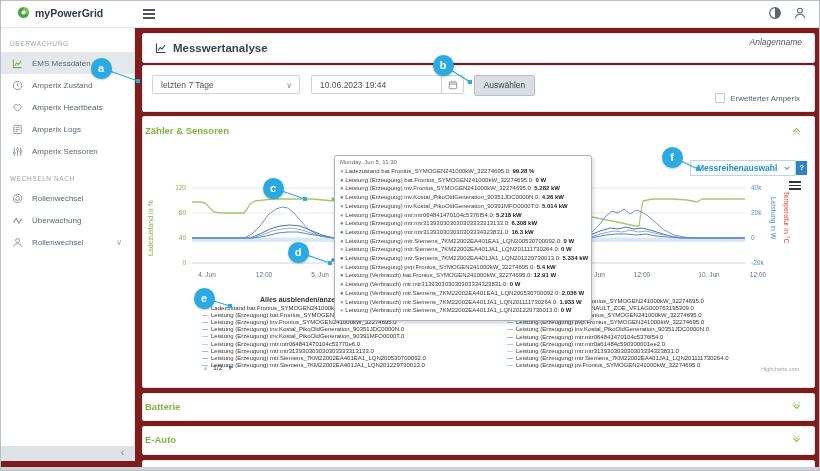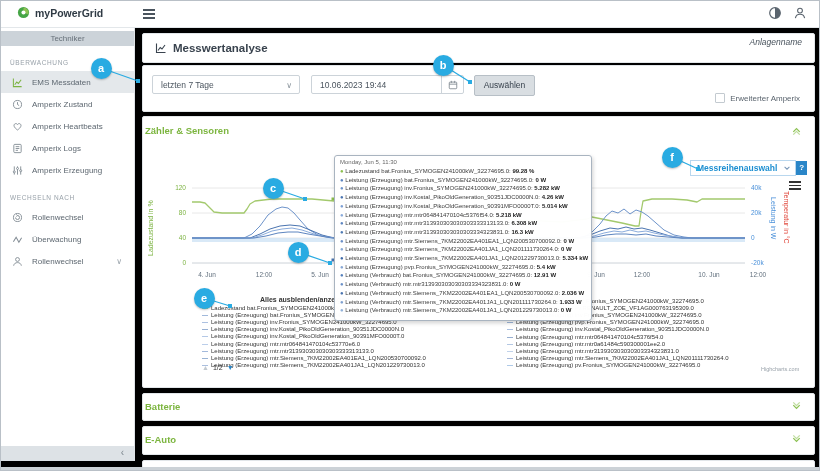--- a/index.html
+++ b/index.html
@@ -1,16 +1,16 @@
 <!DOCTYPE html>
 <html><head>
 <meta charset="utf-8">
 <style>
   html,body{margin:0;padding:0;background:#aab2b9;}
-  #app{position:relative;width:820px;height:471px;margin:0 auto;background:#000000;
+  #app{position:relative;width:820px;height:471px;margin:0 auto;background:#7f1d1d;
        font-family:"Liberation Sans",sans-serif;overflow:hidden;border:1px solid #b9c0c7;box-sizing:border-box;}
   
   .topbar{position:absolute;left:0;top:0;width:820px;height:26px;background:#fff;border-bottom:1px solid #e3e7ea;z-index:5;}
   .logo{position:absolute;left:16px;top:5px;display:flex;align-items:center;gap:5px;font-weight:bold;font-size:10.5px;color:#2f3a44;}
   .logo svg{width:13px;height:13px;}
   .hamburger{position:absolute;left:142px;top:8px;width:12px;cursor:pointer;}
   .hamburger div{height:1.6px;background:#4a545e;margin-bottom:2.4px;}
   .topbar-icons{position:absolute;right:14px;top:5px;display:flex;gap:11px;}
   .topbar-icons svg{width:14px;height:14px;cursor:pointer;}
   
@@ -106,21 +106,20 @@
       <svg viewBox="0 0 14 14">
         <g fill="none" stroke="#5a646e" stroke-width="1.1">
           <circle cx="7" cy="4.6" r="2.4"></circle>
           <path d="M2.4 12.2c.5-3 2.7-3.9 4.6-3.9s4.1.9 4.6 3.9"></path>
         </g>
       </svg>
     </div>
   </div>
 
   <div class="sidebar">
-    <div class="role">Techniker</div>
     <div id="sb-sections">
         <div class="sb-label">ÜBERWACHUNG</div>
         <div class="sb-item active">
           <span style="width: 11px; height: 11px; display: flex;">
             <svg viewBox="0 0 12 12">
               <g fill="none" stroke="#7cb342" stroke-width="1.1">
                 <path d="M1.5 1.5v9h9"></path>
                 <path d="M3 8.5 5.2 5.5 7 7 10 3"></path>
               </g>
             </svg>
@@ -161,21 +160,21 @@
           <span style="width: 11px; height: 11px; display: flex;">
             <svg viewBox="0 0 12 12">
               <g fill="none" stroke="#828c94" stroke-width="1">
                 <path d="M2.5 1.5v9M6 1.5v9M9.5 1.5v9"></path>
                 <circle cx="2.5" cy="7.5" r="1.1" fill="#fff"></circle>
                 <circle cx="6" cy="3.8" r="1.1" fill="#fff"></circle>
                 <circle cx="9.5" cy="6.2" r="1.1" fill="#fff"></circle>
               </g>
             </svg>
           </span>
-          <span>Amperix Erzeugung</span>
+          <span>Amperix Sensoren</span>
         </div>
         <div class="sb-label">WECHSELN NACH</div>
         <div class="sb-item">
           <span style="width: 11px; height: 11px; display: flex;">
             <svg viewBox="0 0 12 12">
               <g fill="none" stroke="#828c94" stroke-width="1">
                 <circle cx="6" cy="6" r="4.4"></circle>
                 <path d="M3.8 6a2.2 2.2 0 1 0 2.2-2.2"></path>
                 <path d="M4.6 2.7 6 3.8 4.9 5.1"></path>
               </g>

